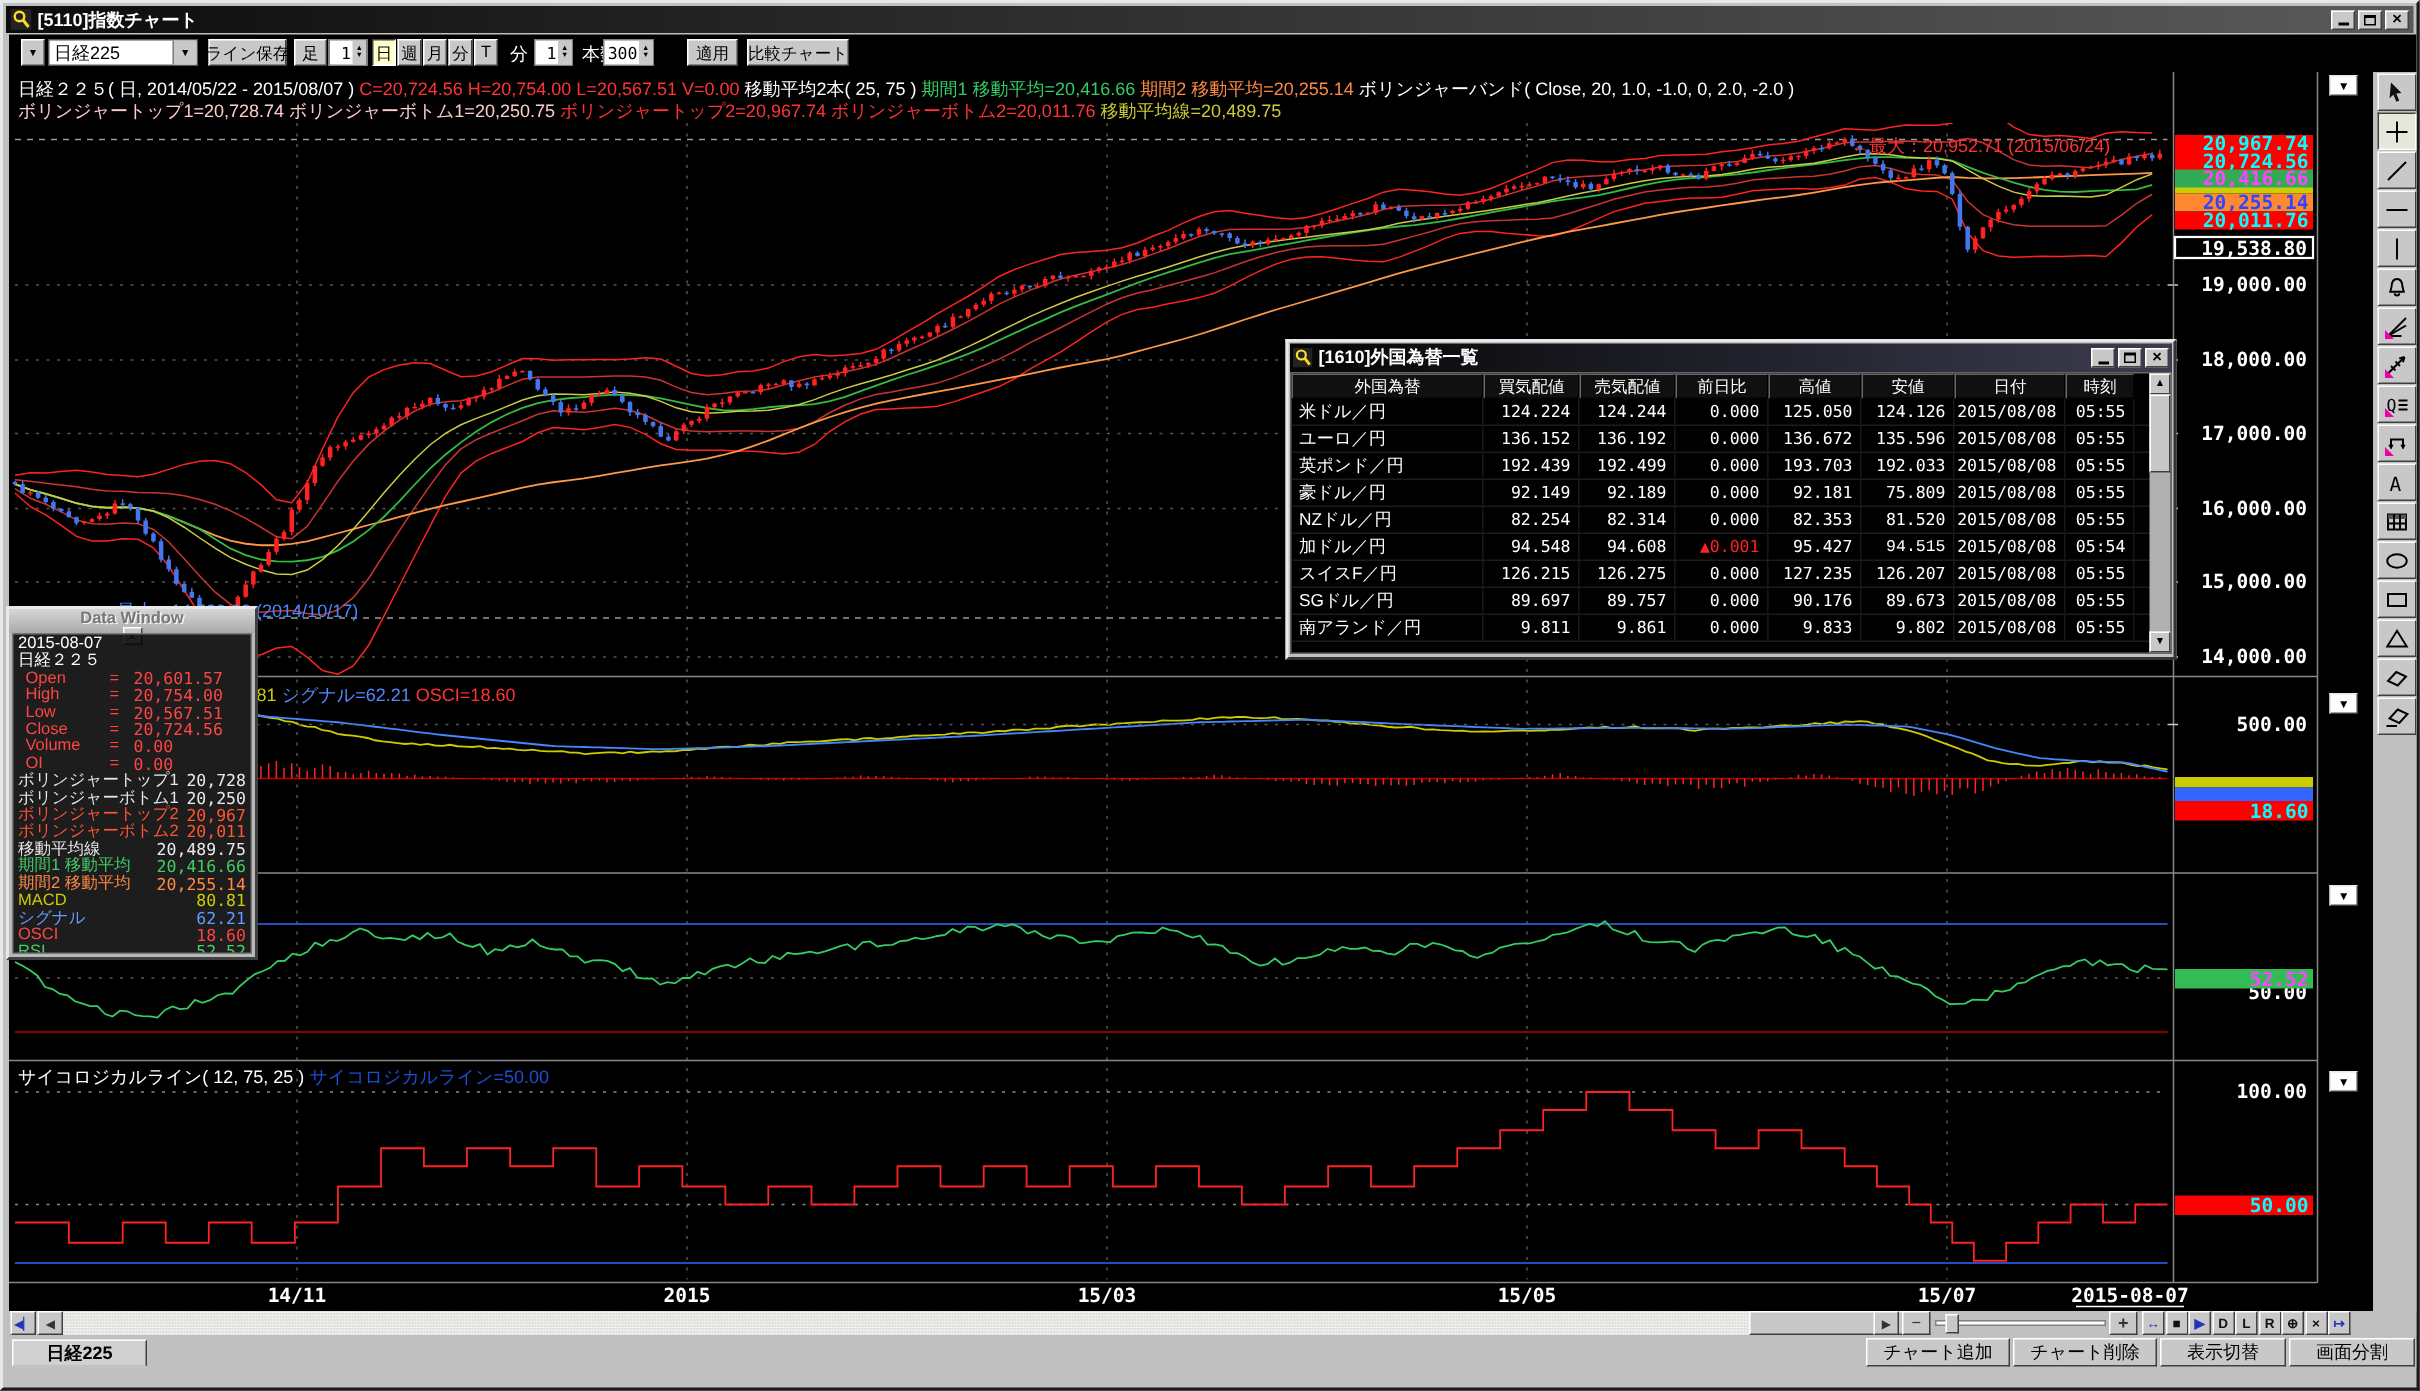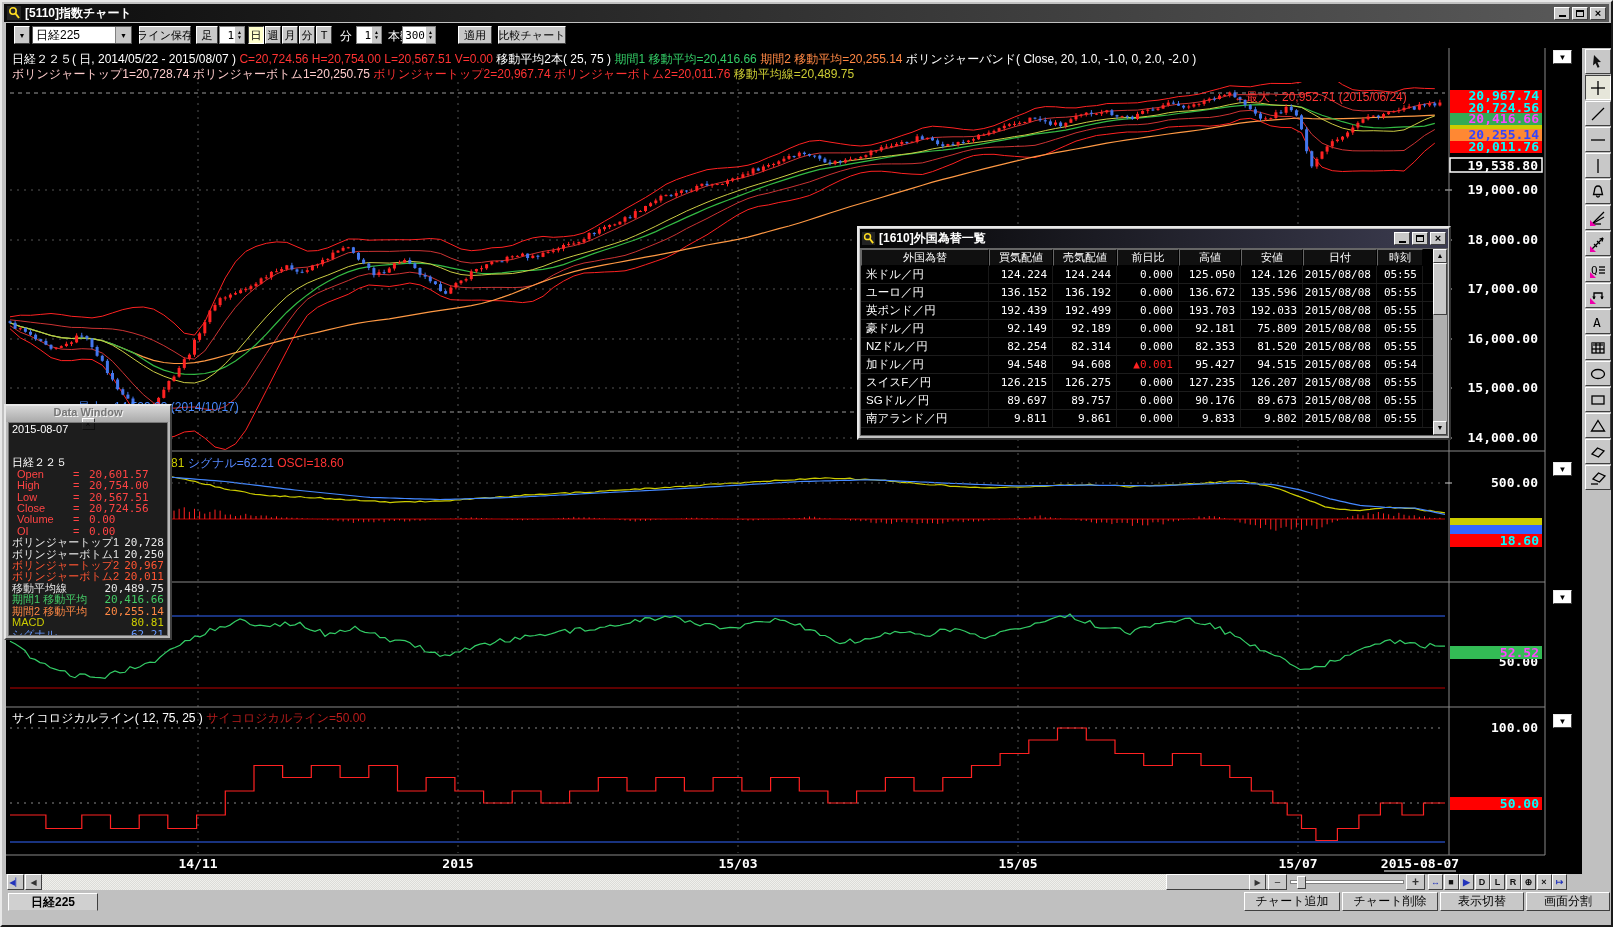--- a/index.html
+++ b/index.html
@@ -1110,33 +1110,33 @@
       <text x="1418" y="866" text-anchor="middle" fill="#fff" font-size="13" font-weight="bold">2015-08-07</text>
       <line x1="1382" y1="869" x2="1454" y2="869" stroke="#fff"></line>
       <text x="1232" y="99" fill="#ff3333" font-size="12" class="jp">←最大：20,952.71 (2015/06/24)</text>
       <text x="76" y="409" fill="#4488ff" font-size="12" class="jp">最小：14,529.03 (2014/10/17)</text>
     </svg>
 
   <div class="hdrline" id="hdr1" style="top:49px;"><span style="color: rgb(255, 255, 255);">日経２２５( 日, 2014/05/22 - 2015/08/07 )  </span><span style="color: rgb(255, 51, 51);">C=20,724.56 H=20,754.00 L=20,567.51 V=0.00</span><span style="color: rgb(255, 255, 255);">  移動平均2本( 25, 75 )  </span><span style="color: rgb(51, 204, 102);">期間1 移動平均=20,416.66</span><span style="color: rgb(255, 136, 68);"> 期間2 移動平均=20,255.14</span><span style="color: rgb(255, 255, 255);">  ボリンジャーバンド( Close, 20, 1.0, -1.0, 0, 2.0, -2.0 )</span></div>
   <div class="hdrline" id="hdr2" style="top:64px;"><span style="color: rgb(255, 204, 204);">ボリンジャートップ1=20,728.74 </span><span style="color: rgb(255, 204, 204);">ボリンジャーボトム1=20,250.75 </span><span style="color: rgb(255, 51, 51);">ボリンジャートップ2=20,967.74 </span><span style="color: rgb(255, 51, 51);">ボリンジャーボトム2=20,011.76 </span><span style="color: rgb(204, 204, 51);">移動平均線=20,489.75</span></div>
   <div class="hdrline" id="macdlbl" style="top:453px;"><span style="color: rgb(255, 255, 255);">MACD( 12, 26, 9 ) </span><span style="color: rgb(204, 204, 0);">MACD=80.81 </span><span style="color: rgb(85, 136, 255);">シグナル=62.21 </span><span style="color: rgb(255, 51, 51);">OSCI=18.60</span></div>
   <div class="hdrline" id="rsilbl" style="top:585px;"><span style="color: rgb(255, 255, 255);">RSI( 12 ) </span><span style="color: rgb(51, 204, 102);">RSI=52.52</span></div>
-  <div class="hdrline" id="psychlbl" style="top:708px;"><span style="color: rgb(255, 255, 255);">サイコロジカルライン( 12, 75, 25 )  </span><span style="color: #b91c1c;">サイコロジカルライン=50.00</span></div>
+  <div class="hdrline" id="psychlbl" style="top:708px;"><span style="color: rgb(255, 255, 255);">サイコロジカルライン( 12, 75, 25 )  </span><span style="color: #1d4ed8;">サイコロジカルライン=50.00</span></div>
 
   <div id="datawindow">
     <div id="dwtitle">
       <span class="t">Data Window</span>
       <span id="dwclose">×</span>
     </div>
     <div id="dwbody">
         <div class="dwrow">
           <span class="lbl" style="color: rgb(255, 255, 255);">2015-08-07</span>
         </div>
         <div class="dwrow">
-          <span class="lbl" style="color: rgb(255, 255, 255); margin-top: 22px;">日経２２５</span>
+          <span class="lbl" style="color: rgb(255, 255, 255);">日経２２５</span>
         </div>
         <div class="dwrow eq">
           <span class="lbl" style="color: rgb(255, 68, 68);">Open</span>
           <span class="eqs" style="color: rgb(255, 68, 68);">=</span>
           <span class="val" style="color: rgb(255, 68, 68);">20,601.57</span>
         </div>
         <div class="dwrow eq">
           <span class="lbl" style="color: rgb(255, 68, 68);">High</span>
           <span class="eqs" style="color: rgb(255, 68, 68);">=</span>
           <span class="val" style="color: rgb(255, 68, 68);">20,754.00</span>
@@ -1288,21 +1288,21 @@
           </div>
           <div class="fxrow">
             <div class="c name" style="width: 128px;">加ドル／円</div>
             <div class="c num" style="width: 64px;">94.548</div>
             <div class="c num" style="width: 64px;">94.608</div>
             <div class="c num" style="width: 62px;">
               <span style="color: rgb(255, 34, 34);">▲ </span>
               <span style="color: rgb(255, 34, 34);">0.001</span>
             </div>
             <div class="c num" style="width: 62px;">95.427</div>
-            <div class="c num" style="width: 62px;">94.515</div>
+            <div class="c num" style="width: 62px; font-family: Liberation Mono, monospace;">94.515</div>
             <div class="c num" style="width: 74px;">2015/08/08</div>
             <div class="c num" style="width: 46px;">05:54</div>
           </div>
           <div class="fxrow">
             <div class="c name" style="width: 128px;">スイスF／円</div>
             <div class="c num" style="width: 64px;">126.215</div>
             <div class="c num" style="width: 64px;">126.275</div>
             <div class="c num" style="width: 62px;">0.000</div>
             <div class="c num" style="width: 62px;">127.235</div>
             <div class="c num" style="width: 62px;">126.207</div>

